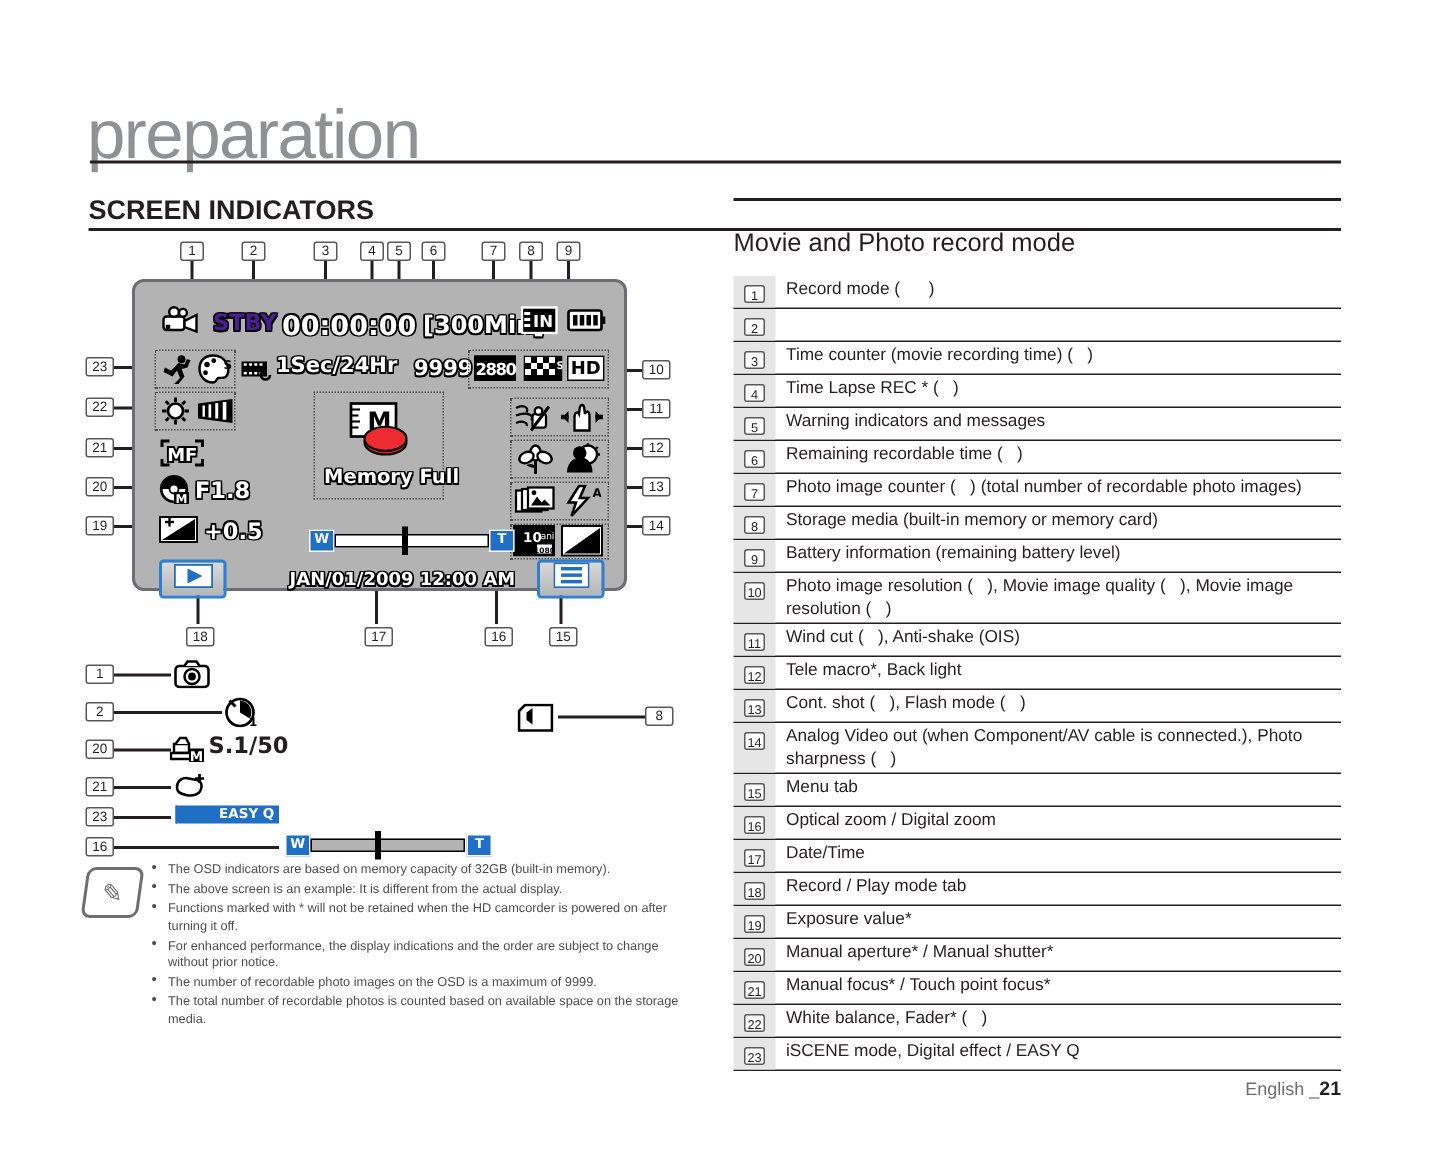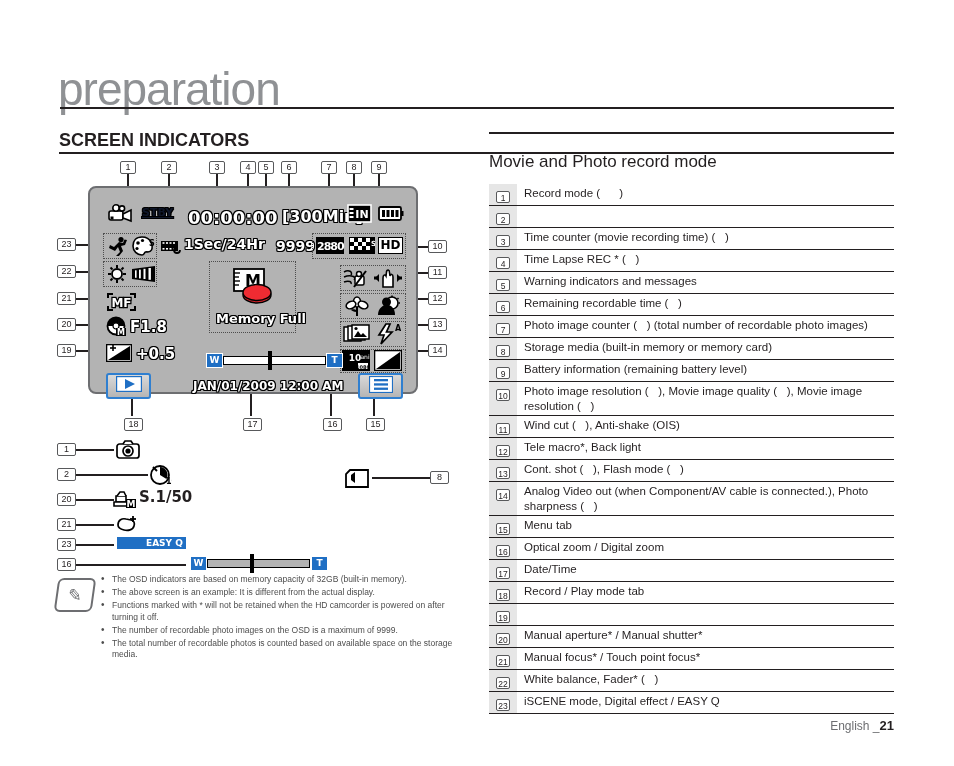--- a/index.html
+++ b/index.html
@@ -59,28 +59,27 @@
   .osd-text{
     font-family:"DejaVu Sans", sans-serif;
     font-weight:bold;
     color:#ffffff;
     text-shadow:
       -1px 0 #000, 1px 0 #000, 0 -1px #000, 0 1px #000,
       -1px -1px #000, 1px -1px #000, -1px 1px #000, 1px 1px #000;
     white-space:nowrap;
   }
   .stby{
-    color:#0f172a;
+    color:#4c1d95;
     font-weight:bold;
     font-family:"DejaVu Sans", sans-serif;
-    font-size:11px;
+    font-size:15px;
     text-shadow:
       -1px 0 #000, 1px 0 #000, 0 -1px #000, 0 1px #000,
       -1px -1px #000, 1px -1px #000, -1px 1px #000, 1px 1px #000;
-    text-decoration: underline;
   }
   .dotbox{
     position:absolute;
     border:1px dotted #4d4d4d;
     box-sizing:border-box;
   }
 
   
   .gb{
     display:inline-block;
@@ -630,20 +629,21 @@
     <div class="lead h" style="left:372px;top:477px;width:60px;"></div>
     <div class="tag w2" style="left:430px;top:471px;">8</div>
   </div>
 
   <div class="note-icon">✎</div>
   <div class="notes">
     <ul>
       <li>The OSD indicators are based on memory capacity of 32GB (built-in memory).</li>
       <li>The above screen is an example: It is different from the actual display.</li>
       <li>Functions marked with * will not be retained when the HD camcorder is powered on after turning it off.</li>
+      <li>For enhanced performance, the display indications and the order are subject to change without prior notice.</li>
       <li>The number of recordable photo images on the OSD is a maximum of 9999.</li>
       <li>The total number of recordable photos is counted based on available space on the storage media.</li>
     </ul>
   </div>
 
   <div class="right-rule-top"></div>
   <div class="rt-title">Movie and Photo record mode</div>
 
   <div class="legend">
     <div class="lrow">
@@ -712,20 +712,21 @@
     <div class="lrow">
       <div class="lnum"><span class="tagbox">17</span></div>
       <div class="ltext">Date/Time</div>
     </div>
     <div class="lrow">
       <div class="lnum"><span class="tagbox">18</span></div>
       <div class="ltext">Record / Play mode tab</div>
     </div>
     <div class="lrow">
       <div class="lnum"><span class="tagbox">19</span></div>
+      <div class="ltext">Exposure value*</div>
     </div>
     <div class="lrow">
       <div class="lnum"><span class="tagbox">20</span></div>
       <div class="ltext">Manual aperture* / Manual shutter*</div>
     </div>
     <div class="lrow">
       <div class="lnum"><span class="tagbox">21</span></div>
       <div class="ltext">Manual focus* / Touch point focus*</div>
     </div>
     <div class="lrow">

